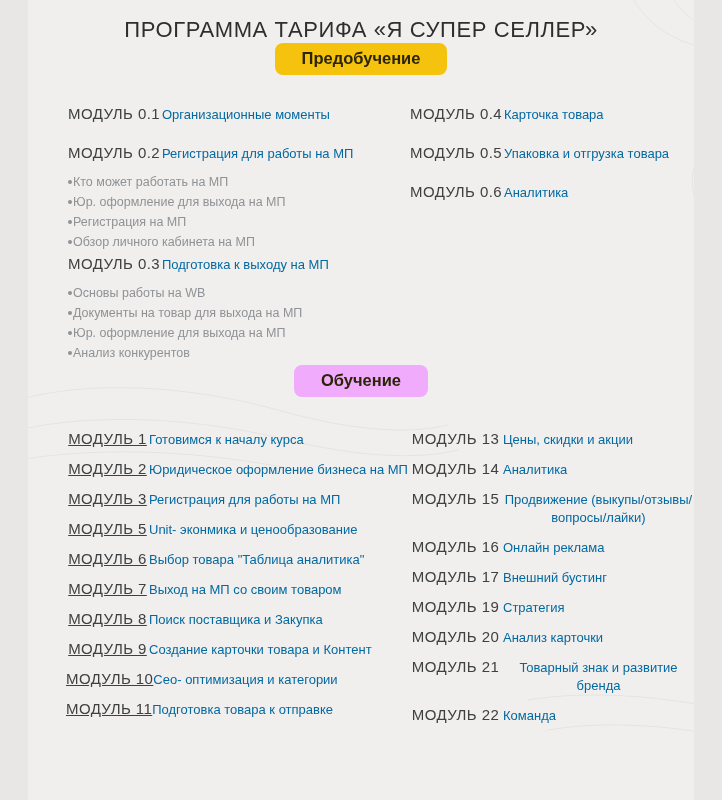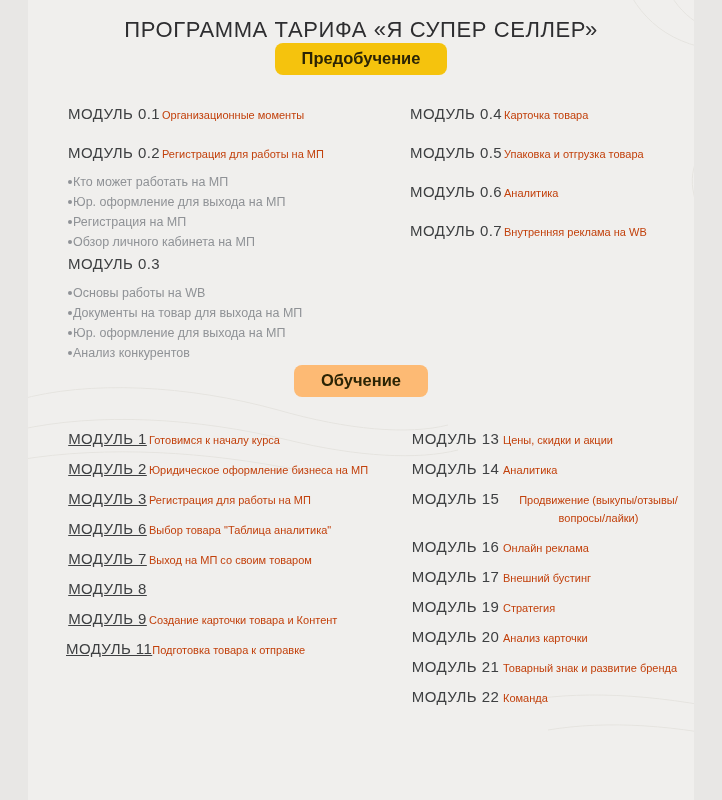--- a/index.html
+++ b/index.html
@@ -51,22 +51,22 @@
     flex: 0 0 96px;
     font-size: 15px;
     letter-spacing: 0.4px;
     color: #3E4042;
     white-space: nowrap;
     line-height: 20px;
   }
   .grid-main .col-0 .label { flex-basis: 83px; text-decoration: underline; }
   .grid-main .col-1 .label { flex-basis: 95px; }
   .desc {
-    font-size: 11px;
-    color: #c2410c;
+    font-size: 13px;
+    color: #0369a1;
     line-height: 18px;
   }
   .col-0 .desc, .grid-pre .col-1 .desc { white-space: nowrap; }
   .grid-main .col-1 .desc { max-width: 236px; white-space: normal; }
   .bullets { list-style: none; margin: -10px 0 2px; padding-left: 2px; }
   .bullets li {
     display: flex;
     align-items: flex-start;
     gap: 1px;
     font-size: 12.5px;
@@ -133,20 +133,21 @@
               <span class="dot"></span>
               <span>Регистрация на МП</span>
             </li>
             <li>
               <span class="dot"></span>
               <span>Обзор личного кабинета на МП</span>
             </li>
           </ul>
           <div class="module-row">
             <span class="label">МОДУЛЬ 0.3</span>
+            <span class="desc">Подготовка к выходу на МП</span>
           </div>
           <ul class="bullets">
             <li>
               <span class="dot"></span>
               <span>Основы работы на WB</span>
             </li>
             <li>
               <span class="dot"></span>
               <span>Документы на товар для выхода на МП</span>
             </li>
@@ -166,62 +167,67 @@
             <span class="desc">Карточка товара</span>
           </div>
           <div class="module-row">
             <span class="label">МОДУЛЬ 0.5</span>
             <span class="desc">Упаковка и отгрузка товара</span>
           </div>
           <div class="module-row">
             <span class="label">МОДУЛЬ 0.6</span>
             <span class="desc">Аналитика</span>
           </div>
-          <div class="module-row">
-            <span class="label">МОДУЛЬ 0.7</span>
-            <span class="desc">Внутренняя реклама на WB</span>
-          </div>
         </div>
     </div>
   </section>
 
   <section>
     <div class="badge-row">
-      <button class="badge" style="background: #fdba74; color: rgb(43, 36, 5);">Обучение</button>
+      <button class="badge" style="background: #f0abfc; color: rgb(43, 36, 5);">Обучение</button>
     </div>
     <div class="grid grid-main">
       <div class="col col-0">
           <div class="module-row">
             <span class="label">МОДУЛЬ 1</span>
             <span class="desc">Готовимся к началу курса</span>
           </div>
           <div class="module-row">
             <span class="label">МОДУЛЬ 2</span>
             <span class="desc">Юридическое оформление бизнеса на МП</span>
           </div>
           <div class="module-row">
             <span class="label">МОДУЛЬ 3</span>
             <span class="desc">Регистрация для работы на МП</span>
           </div>
           <div class="module-row">
+            <span class="label">МОДУЛЬ 5</span>
+            <span class="desc">Unit- эконмика и ценообразование</span>
+          </div>
+          <div class="module-row">
             <span class="label">МОДУЛЬ 6</span>
             <span class="desc">Выбор товара "Таблица аналитика"</span>
           </div>
           <div class="module-row">
             <span class="label">МОДУЛЬ 7</span>
             <span class="desc">Выход на МП со своим товаром</span>
           </div>
           <div class="module-row">
             <span class="label">МОДУЛЬ 8</span>
+            <span class="desc">Поиск поставщика и Закупка</span>
           </div>
           <div class="module-row">
             <span class="label">МОДУЛЬ 9</span>
             <span class="desc">Создание карточки товара и Контент</span>
           </div>
           <div class="module-row">
+            <span class="label">МОДУЛЬ 10</span>
+            <span class="desc">Сео- оптимизация и категории</span>
+          </div>
+          <div class="module-row">
             <span class="label">МОДУЛЬ 11</span>
             <span class="desc">Подготовка товара к отправке</span>
           </div>
         </div>
       <div class="col col-1">
           <div class="module-row">
             <span class="label">МОДУЛЬ 13</span>
             <span class="desc">Цены, скидки и акции</span>
           </div>
           <div class="module-row">

